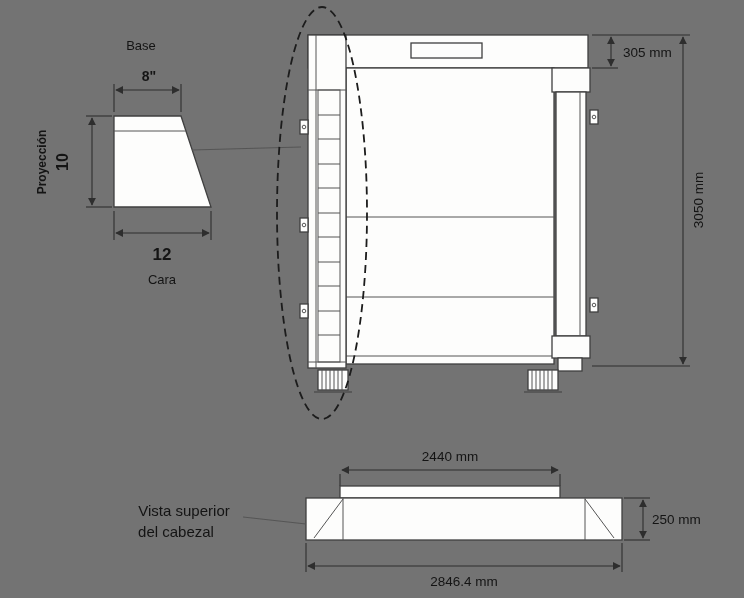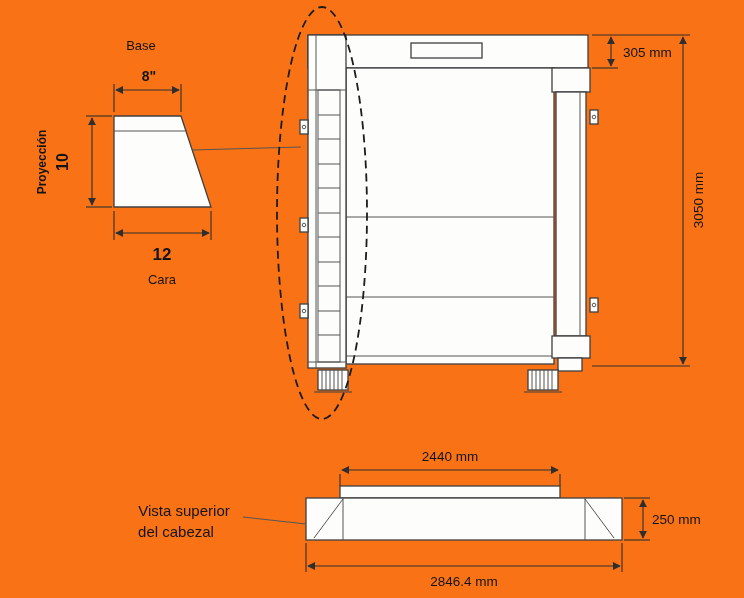--- a/index.html
+++ b/index.html
@@ -1,17 +1,17 @@
 <!DOCTYPE html>
 <html><head>
 <meta charset="utf-8">
 <style>
   html,body{margin:0;padding:0;background:#d8d4cc;}
   body{font-family:"Liberation Sans",sans-serif;}
-  .canvas{position:relative;width:744px;height:598px;background:#f97316;overflow:hidden;margin:0 auto;}
+  .canvas{position:relative;width:744px;height:598px;background:#737373;overflow:hidden;margin:0 auto;}
   svg{display:block;}
   svg text{font-family:"Liberation Sans",sans-serif;fill:#141414;}
   .shape{fill:#fdfdfc;stroke:#3f3f3f;stroke-width:1.3;}
   .ln{stroke:#3f3f3f;stroke-width:1.2;fill:none;}
   .thin{stroke:#555;stroke-width:1;fill:none;}
   .dim{stroke:#2e2e2e;stroke-width:1.1;fill:none;}
   .dash{stroke:#1c1c1c;stroke-width:1.8;fill:none;stroke-dasharray:8 5;}
   .t-base{font-size:13px;}
   .t-8{font-size:14px;font-weight:700;}
   .t-proy{font-size:12px;font-weight:700;}

